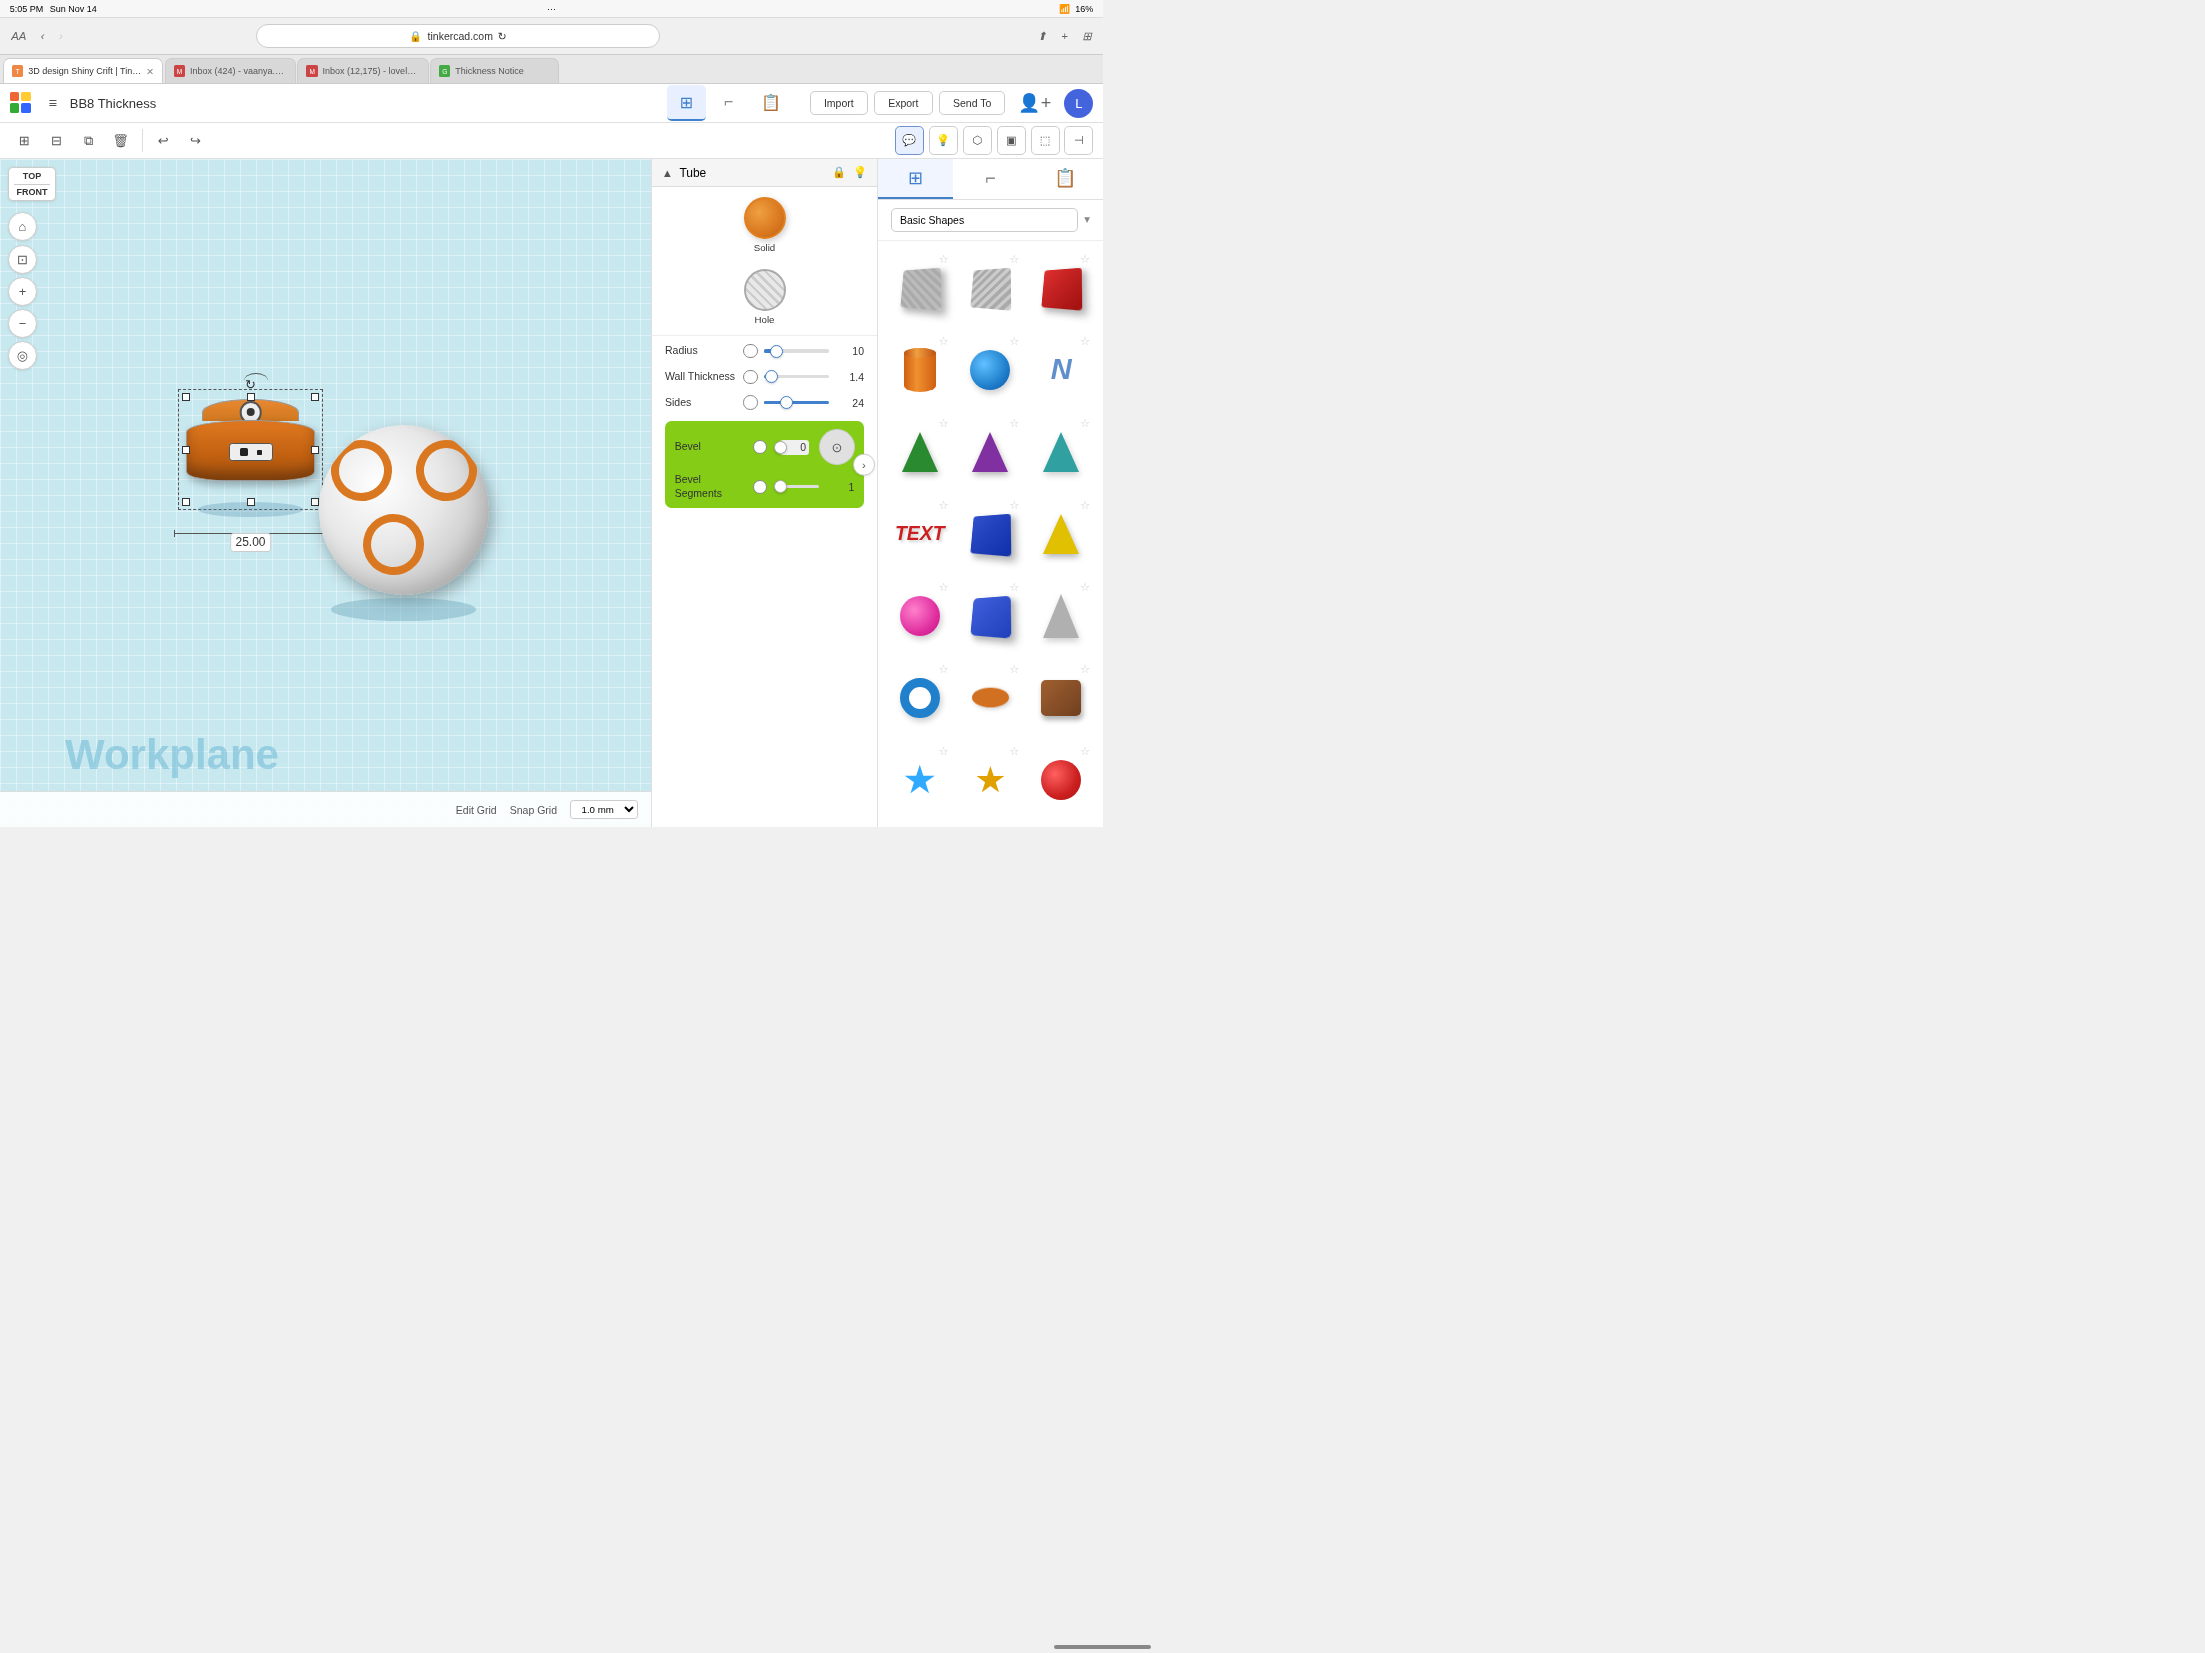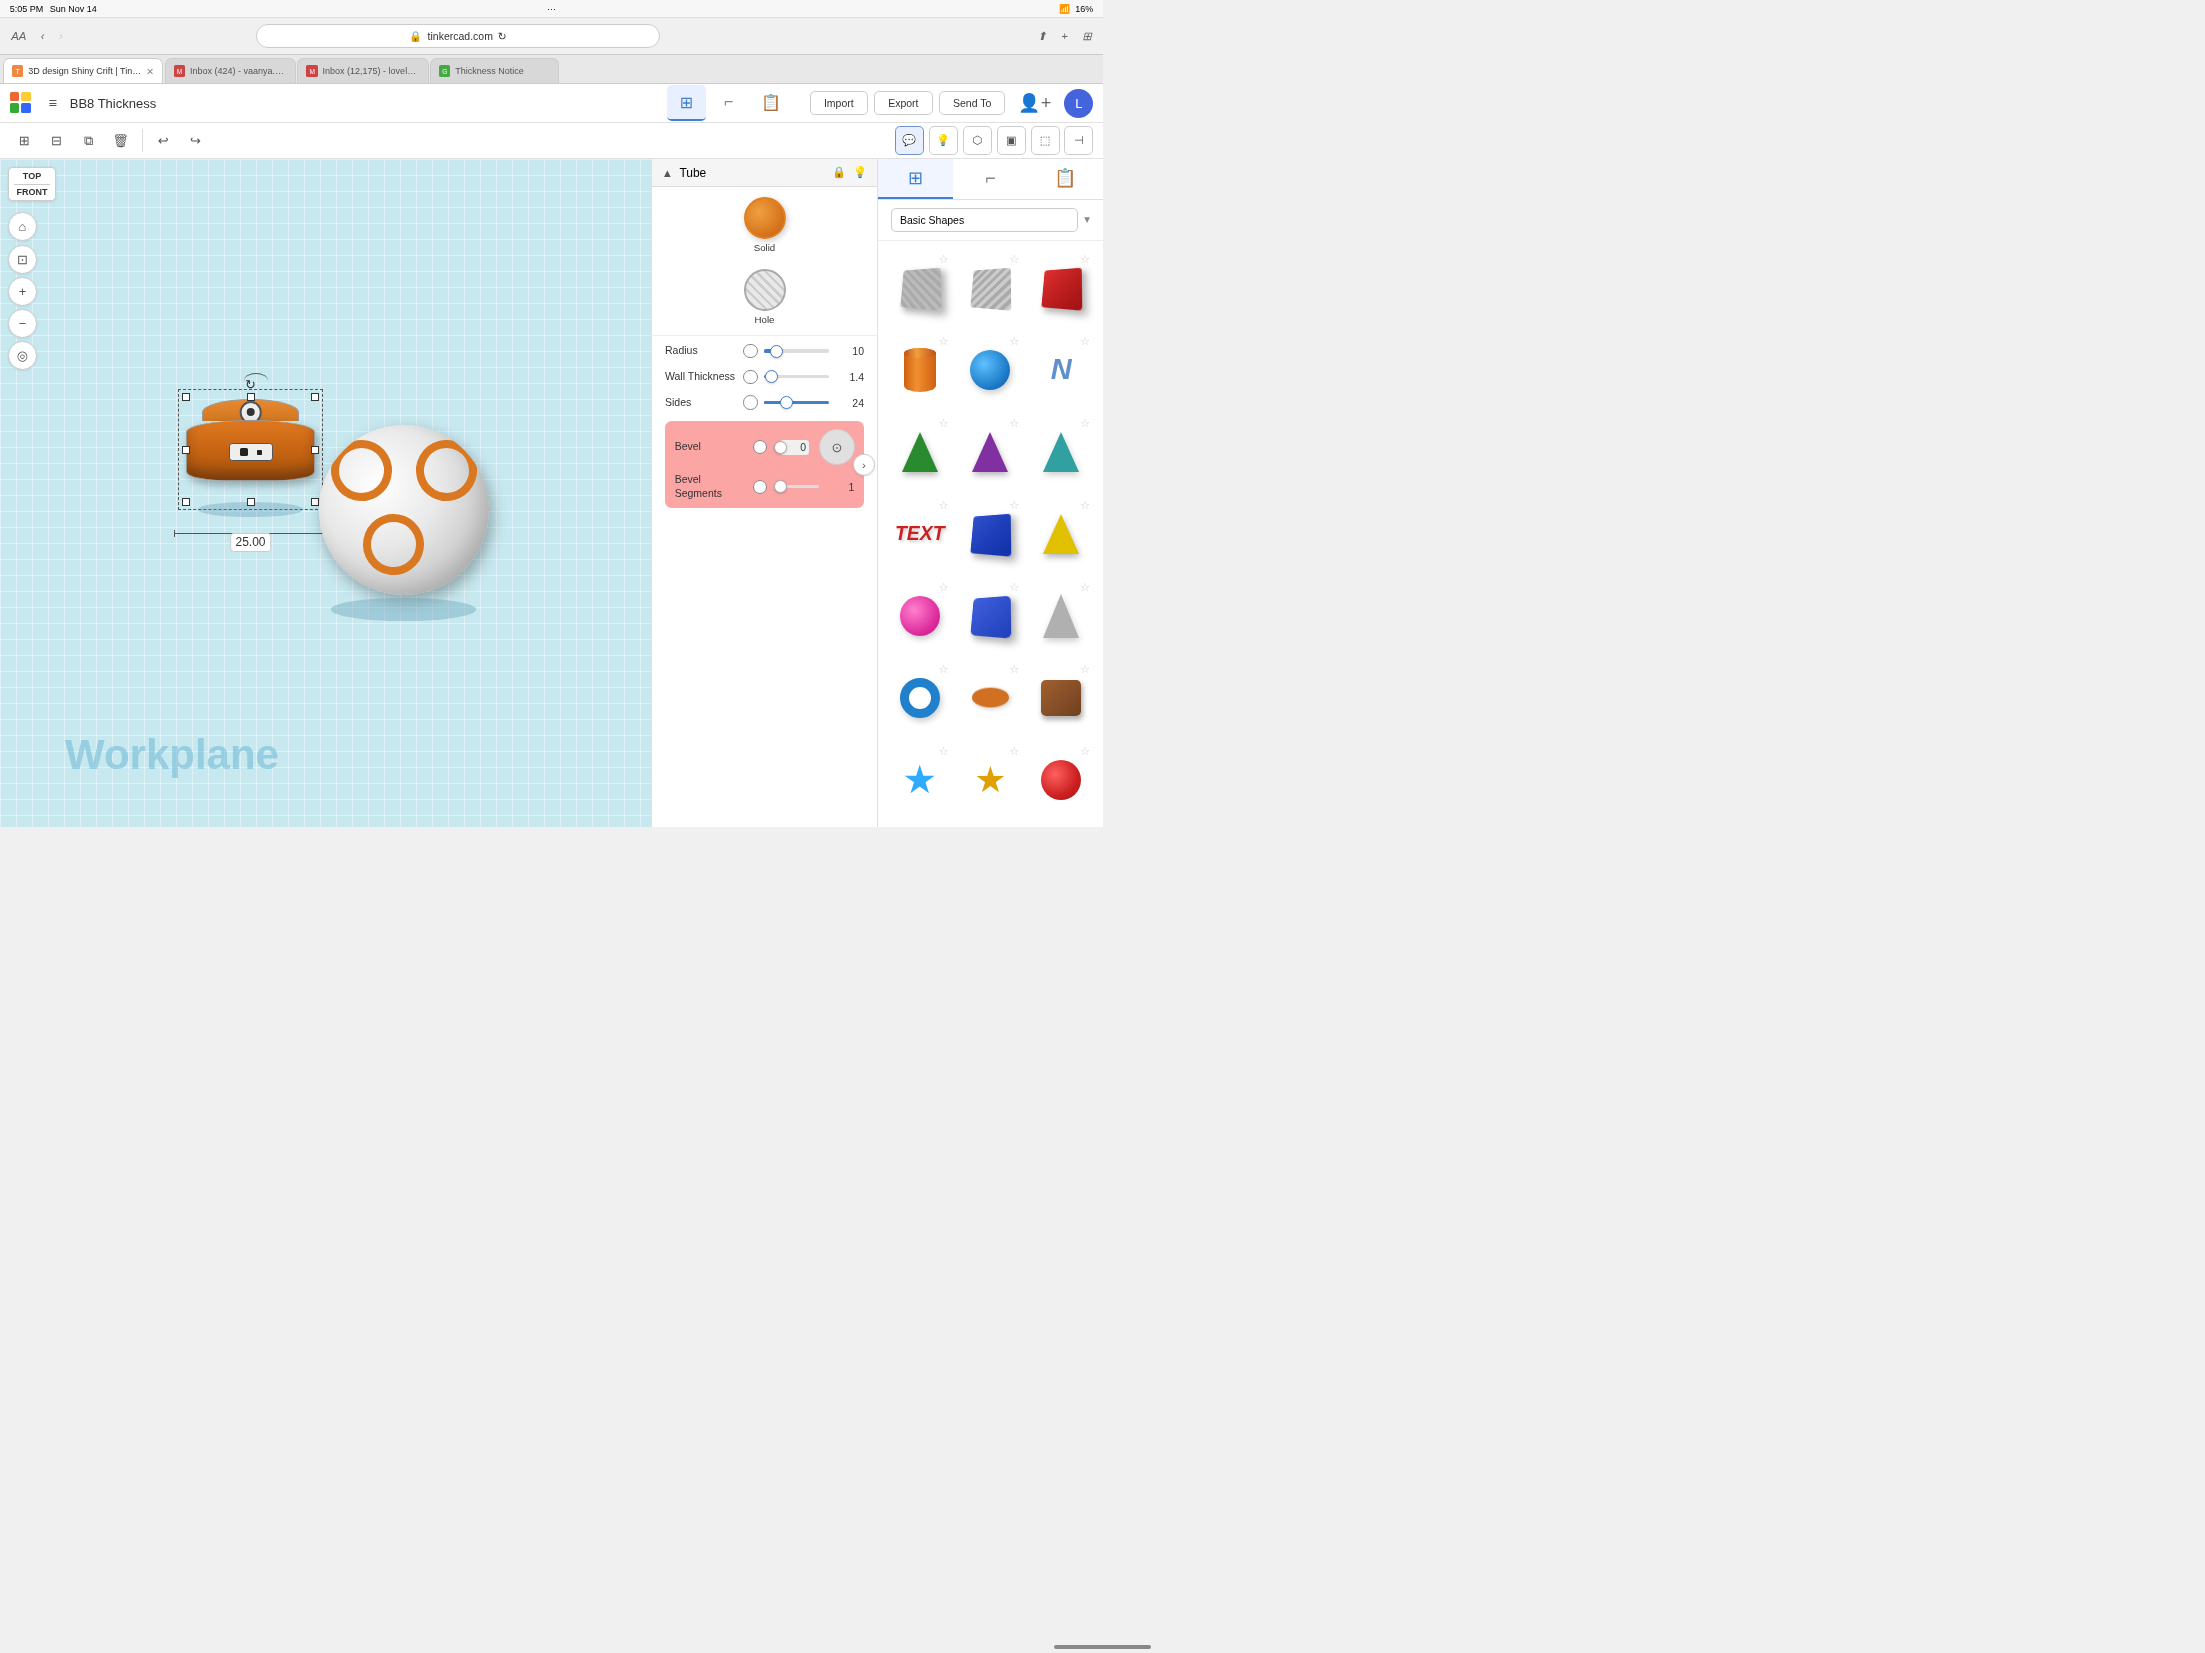--- a/index.html
+++ b/index.html
@@ -239,21 +239,21 @@
       box-shadow: 0 0.8px 2.4px rgba(0,0,0,0.2);
     }
     .prop-value { font-size: 10.5px; color: #333; width: 29px; text-align: right; flex-shrink: 0; }
     .prop-value-big {
       font-size: 10.5px; color: #333; width: 29px; text-align: right;
       flex-shrink: 0; background: #f0f0f0; border-radius: 3.2px; padding: 1.6px 3.2px;
     }
 
     
     .bevel-section {
-      background: #fca5a5; border-radius: 6.5px; padding: 8px 9.7px; margin-bottom: 6.5px;
+      background: #84cc16; border-radius: 6.5px; padding: 8px 9.7px; margin-bottom: 6.5px;
     }
     #shapes-panel-header {
       display: flex; align-items: center; padding: 8px 13px; border-bottom: 0.8px solid #eee; gap: 6.5px;
     }
     .shapes-category-select {
       flex: 1; border: 0.8px solid #ccc; border-radius: 4.8px; padding: 4.8px 8px;
       font-size: 10.5px; background: white; cursor: pointer; appearance: none;
     }
     .shapes-grid { display: grid; grid-template-columns: 1fr 1fr 1fr; gap: 6.5px; padding: 9.7px; overflow-y: auto; flex: 1; }
     .shape-card {
@@ -543,20 +543,29 @@
 
         <div class="ball-pattern ball-p1" style="width:61px;height:61px;top:14.5px;left:12px;border-color:#d97820;border-width:8px;"></div>
         <div class="ball-pattern ball-p2" style="width:61px;height:61px;top:14.5px;right:12px;border-color:#d97820;border-width:8px;"></div>
         <div class="ball-pattern ball-p3" style="width:61px;height:61px;bottom:20px;left:44px;border-color:#d97820;border-width:8px;"></div>
       </div>
       <div class="ball-shadow" style="position:absolute;bottom:-18px;left:12px;width:145px;height:22.6px;background:rgba(100,160,180,0.4);border-radius:50%;"></div>
     </div>
 
     <div id="workplane-label">Workplane</div>
 
+    <div id="bottom-bar">
+      <span class="bottom-bar-item">Edit Grid</span>
+      <span class="bottom-bar-item">Snap Grid</span>
+      <select class="snap-select">
+        <option>1.0 mm</option>
+        <option>0.5 mm</option>
+        <option>0.1 mm</option>
+      </select>
+    </div>
   </div>
 
   <div id="right-side">
 
     <div id="props-panel">
 
       <div id="shape-panel-header">
         <button class="panel-collapse-btn">▲</button>
         <span id="shape-title">Tube</span>
         <button class="panel-icon-btn">🔒</button>

